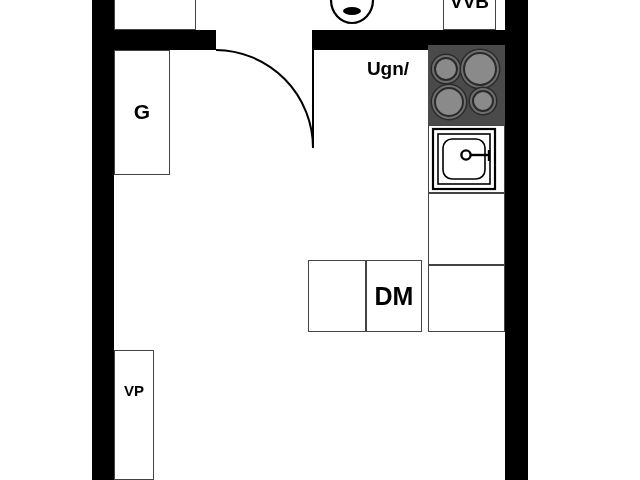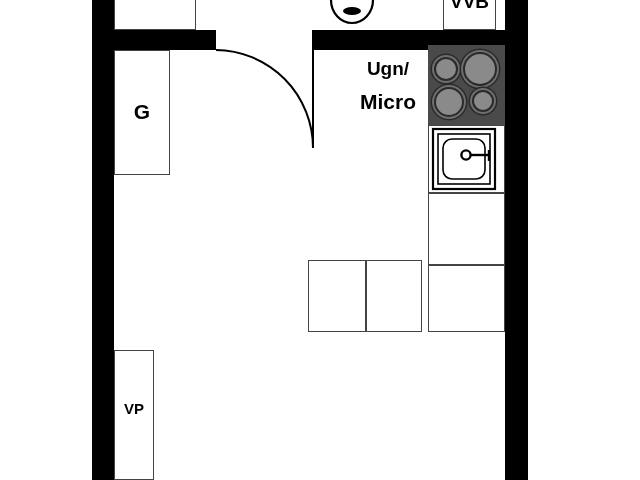--- a/index.html
+++ b/index.html
@@ -69,44 +69,44 @@
   <div class="wall" style="left:505px; top:0px; width:23px; height:480px;"></div>
   <div class="wall" style="left:92px; top:30px; width:124px; height:20px;"></div>
   <div class="wall" style="left:312px; top:30px; width:216px; height:20px;"></div>
 
   <div class="fixture" style="left:114px; top:-22px; width:82px; height:52px;"></div>
 
   <div class="fixture" style="left:114px; top:50px; width:56px; height:125px;"></div>
   <div class="label" style="left:114px; top:50px; width:56px; height:125px; font-size:21px;">G</div>
 
   <div class="fixture" style="left:114px; top:350px; width:40px; height:130px;"></div>
-  <div class="label" style="left:114px; top:350px; width:40px; height:118px; font-size:15px;">VP</div>
+  <div class="label" style="left:114px; top:332px; width:40px; height:118px; font-size:15px;">VP</div>
 
   <div class="fixture" style="left:443px; top:-26px; width:53px; height:56px;"></div>
   <div class="label" style="left:443px; top:-26px; width:53px; height:56px; font-size:19px;">VVB</div>
 
   <div class="label" style="left:348px; top:55px; width:80px; height:28px; font-size:19px;">Ugn/</div>
-  <div class="label" style="left:348px; top:88px; width:80px; height:28px; font-size:21px;">Micro</div>
 
   <div class="hob" style="left:428px; top:45px; width:77px; height:80px;">
     <div class="burner" style="left:6px; top:12px; width:24px; height:24px;"></div>
     <div class="burner" style="left:35px; top:7px; width:34px; height:34px;"></div>
     <div class="burner" style="left:6px; top:42px; width:30px; height:30px;"></div>
     <div class="burner" style="left:44px; top:45px; width:22px; height:22px;"></div>
   </div>
 
   <div class="fixture" style="left:428px; top:125px; width:77px; height:68px;"></div>
 
   <div class="fixture" style="left:428px; top:193px; width:77px; height:72px;"></div>
 
   <div class="fixture" style="left:428px; top:265px; width:77px; height:67px;"></div>
 
   <div class="fixture" style="left:308px; top:260px; width:58px; height:72px;"></div>
 
   <div class="fixture" style="left:366px; top:260px; width:56px; height:72px;"></div>
+  <div class="label" style="left:366px; top:260px; width:56px; height:72px; font-size:25px;">DM</div>
 
 
   <svg class="overlay" viewBox="0 0 640 480" xmlns="http://www.w3.org/2000/svg">
 
     <g>
       <ellipse cx="352" cy="0" rx="21" ry="23" fill="#ffffff" stroke="#000000" stroke-width="2.2"></ellipse>
       <rect x="329" y="-34" width="46" height="24" fill="#ffffff" stroke="#000000" stroke-width="2.2"></rect>
       <line x1="330" y1="-2" x2="374" y2="-2" stroke="#000000" stroke-width="2.2"></line>
       <ellipse cx="352" cy="11" rx="9" ry="4" fill="#000000"></ellipse>
     </g>

